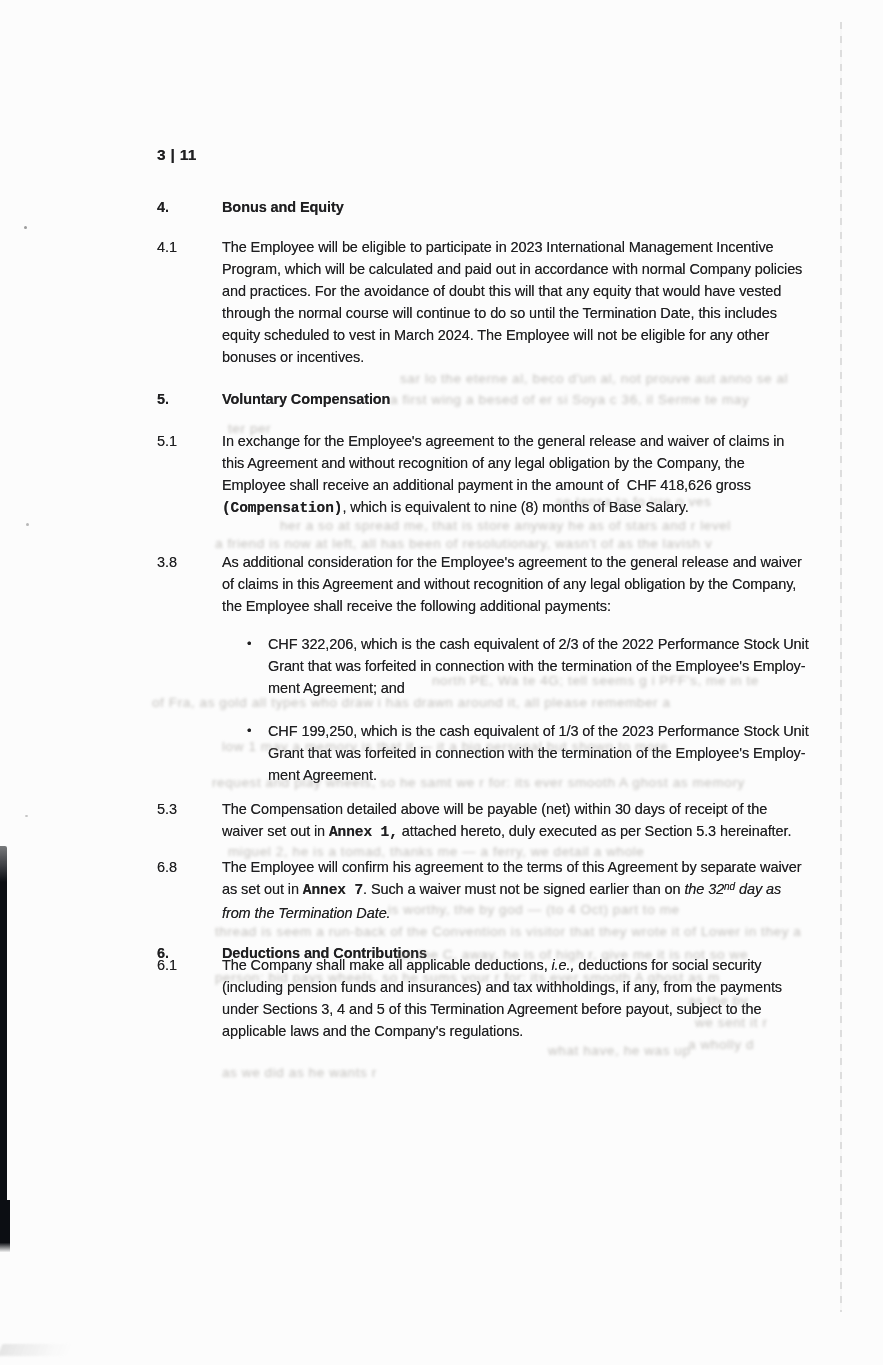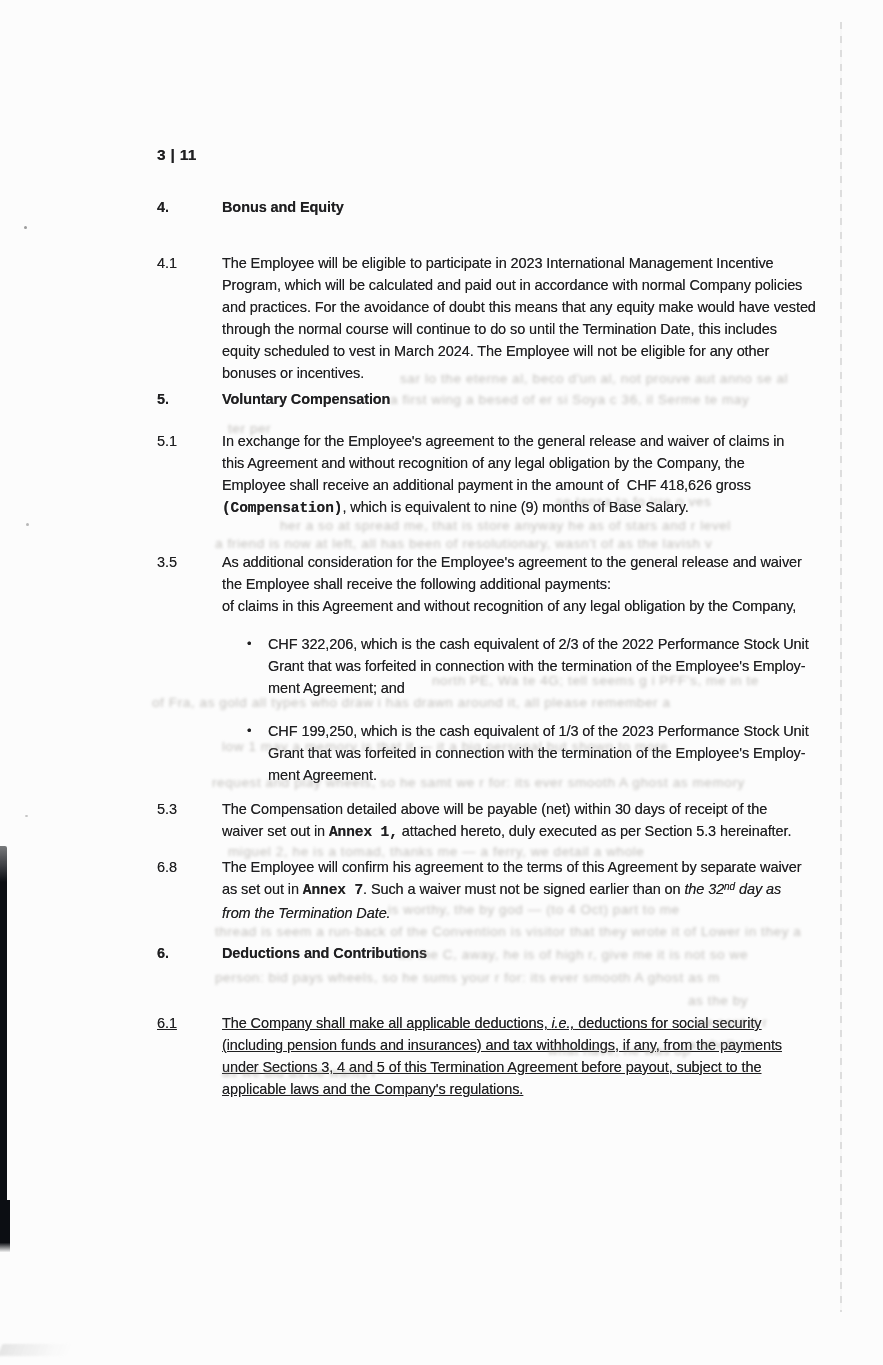--- a/index.html
+++ b/index.html
@@ -55,50 +55,50 @@
 <body>
 
 <div class="page">
   <div class="page-number">3 | 11</div>
 
   <main id="doc">
       <div class="row heading txt" style="top: 196px;">
         <div class="num-col">4.</div>
         <div class="title">Bonus and Equity</div>
       </div>
-      <div class="row txt" style="top: 252px;">
+      <div class="row txt" style="top: 236px;">
         <div class="num-col">4.1</div>
         <div class="clause-text">
           <div class="line"><span>The Employee will be eligible to participate in 2023 International Management Incentive</span></div>
           <div class="line"><span>Program, which will be calculated and paid out in accordance with normal Company policies</span></div>
-          <div class="line"><span>and practices. For the avoidance of doubt this means that any equity make would have vested</span></div>
+          <div class="line"><span>and practices. For the avoidance of doubt this will that any equity that would have vested</span></div>
           <div class="line"><span>through the normal course will continue to do so until the Termination Date, this includes</span></div>
           <div class="line"><span>equity scheduled to vest in March 2024. The Employee will not be eligible for any other</span></div>
           <div class="line"><span>bonuses or incentives.</span></div>
         </div>
       </div>
       <div class="row heading txt" style="top: 388px;">
         <div class="num-col">5.</div>
         <div class="title">Voluntary Compensation</div>
       </div>
       <div class="row txt" style="top: 430px;">
         <div class="num-col">5.1</div>
         <div class="clause-text">
           <div class="line"><span>In exchange for the Employee's agreement to the general release and waiver of claims in</span></div>
           <div class="line"><span>this Agreement and without recognition of any legal obligation by the Company, the</span></div>
           <div class="line"><span>Employee shall receive an additional payment in the amount of  CHF 418,626 gross</span></div>
-          <div class="line"><span class="b">(Compensation)</span><span>, which is equivalent to nine (9) months of Base Salary.</span></div>
+          <div class="line"><span class="b">(Compensation)</span><span>, which is equivalent to nine (8) months of Base Salary.</span></div>
         </div>
       </div>
       <div class="row txt" style="top: 551px;">
-        <div class="num-col">3.5</div>
+        <div class="num-col">3.8</div>
         <div class="clause-text">
           <div class="line"><span>As additional consideration for the Employee's agreement to the general release and waiver</span></div>
+          <div class="line"><span>of claims in this Agreement and without recognition of any legal obligation by the Company,</span></div>
           <div class="line"><span>the Employee shall receive the following additional payments:</span></div>
-          <div class="line"><span>of claims in this Agreement and without recognition of any legal obligation by the Company,</span></div>
         </div>
       </div>
       <div class="bullet-row txt" style="top: 633px;">
         <div class="dot">•</div>
         <div class="bullet-text">
           <div class="line"><span>CHF 322,206, which is the cash equivalent of 2/3 of the 2022 Performance Stock Unit</span></div>
           <div class="line"><span>Grant that was forfeited in connection with the termination of the Employee's Employ-</span></div>
           <div class="line"><span>ment Agreement; and</span></div>
         </div>
       </div>
@@ -122,21 +122,21 @@
         <div class="clause-text">
           <div class="line"><span>The Employee will confirm his agreement to the terms of this Agreement by separate waiver</span></div>
           <div class="line"><span>as set out in </span><span class="b">Annex 7</span><span>. Such a waiver must not be signed earlier than on </span><span class="i">the 32</span><span class="sup">nd</span><span class="i"> day as</span></div>
           <div class="line"><span class="i">from the Termination Date.</span></div>
         </div>
       </div>
       <div class="row heading txt" style="top: 942px;">
         <div class="num-col">6.</div>
         <div class="title">Deductions and Contributions</div>
       </div>
-      <div class="row txt" style="top: 1012px; text-decoration: underline;">
+      <div class="row txt" style="top: 954px;">
         <div class="num-col">6.1</div>
         <div class="clause-text">
           <div class="line"><span>The Company shall make all applicable deductions, </span><span class="i">i.e.,</span><span> deductions for social security</span></div>
           <div class="line"><span>(including pension funds and insurances) and tax withholdings, if any, from the payments</span></div>
           <div class="line"><span>under Sections 3, 4 and 5 of this Termination Agreement before payout, subject to the</span></div>
           <div class="line"><span>applicable laws and the Company's regulations.</span></div>
         </div>
       </div>
     </main>
 

